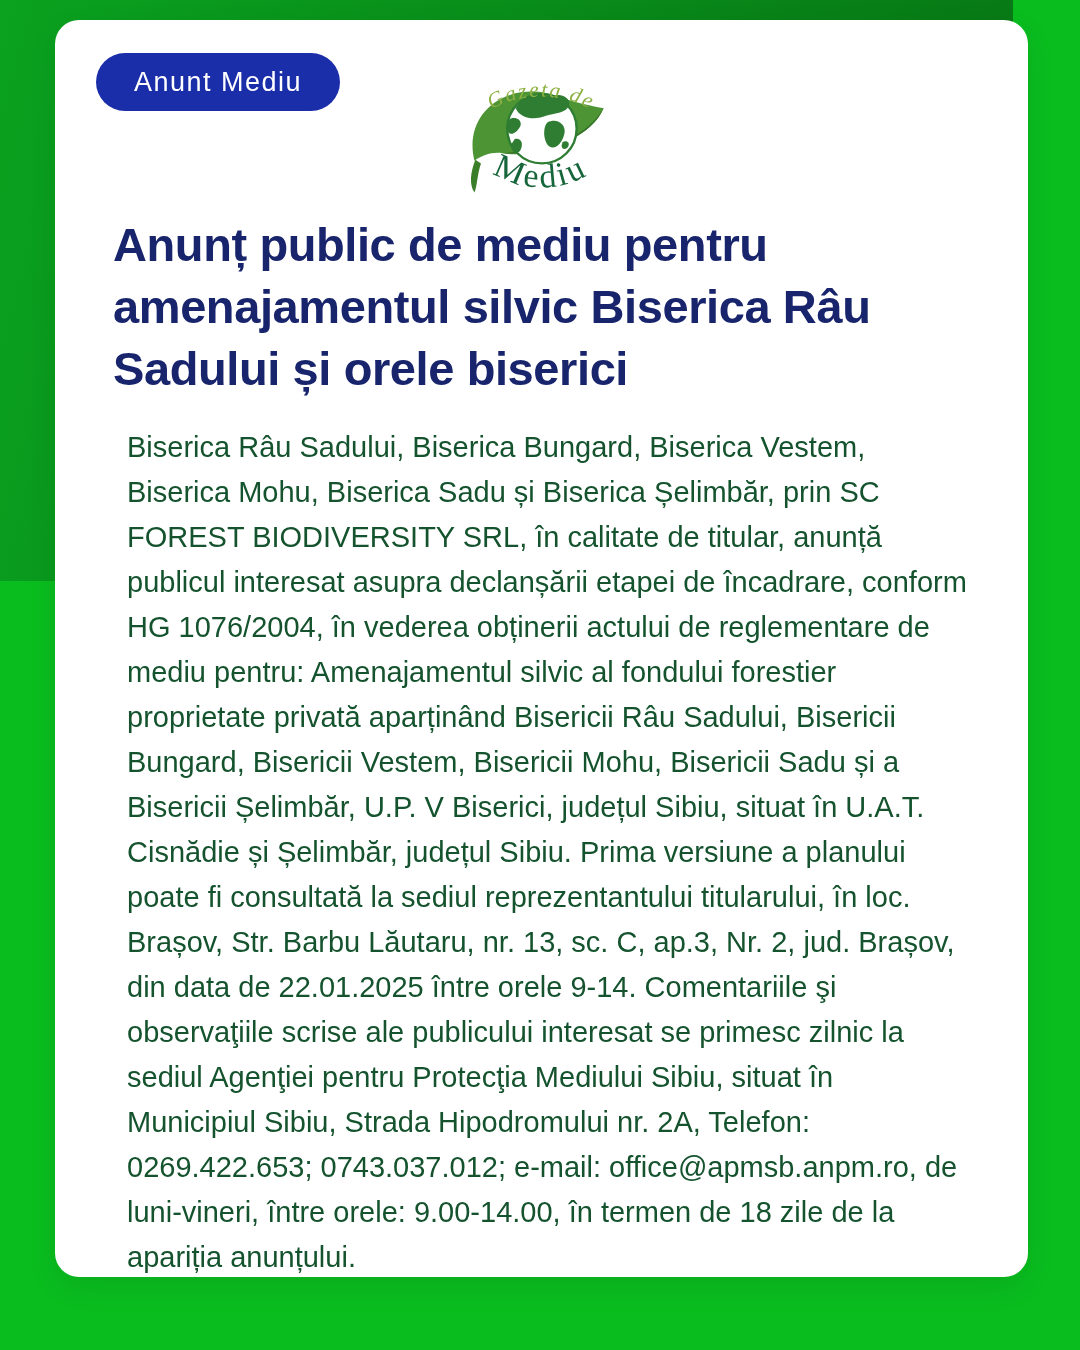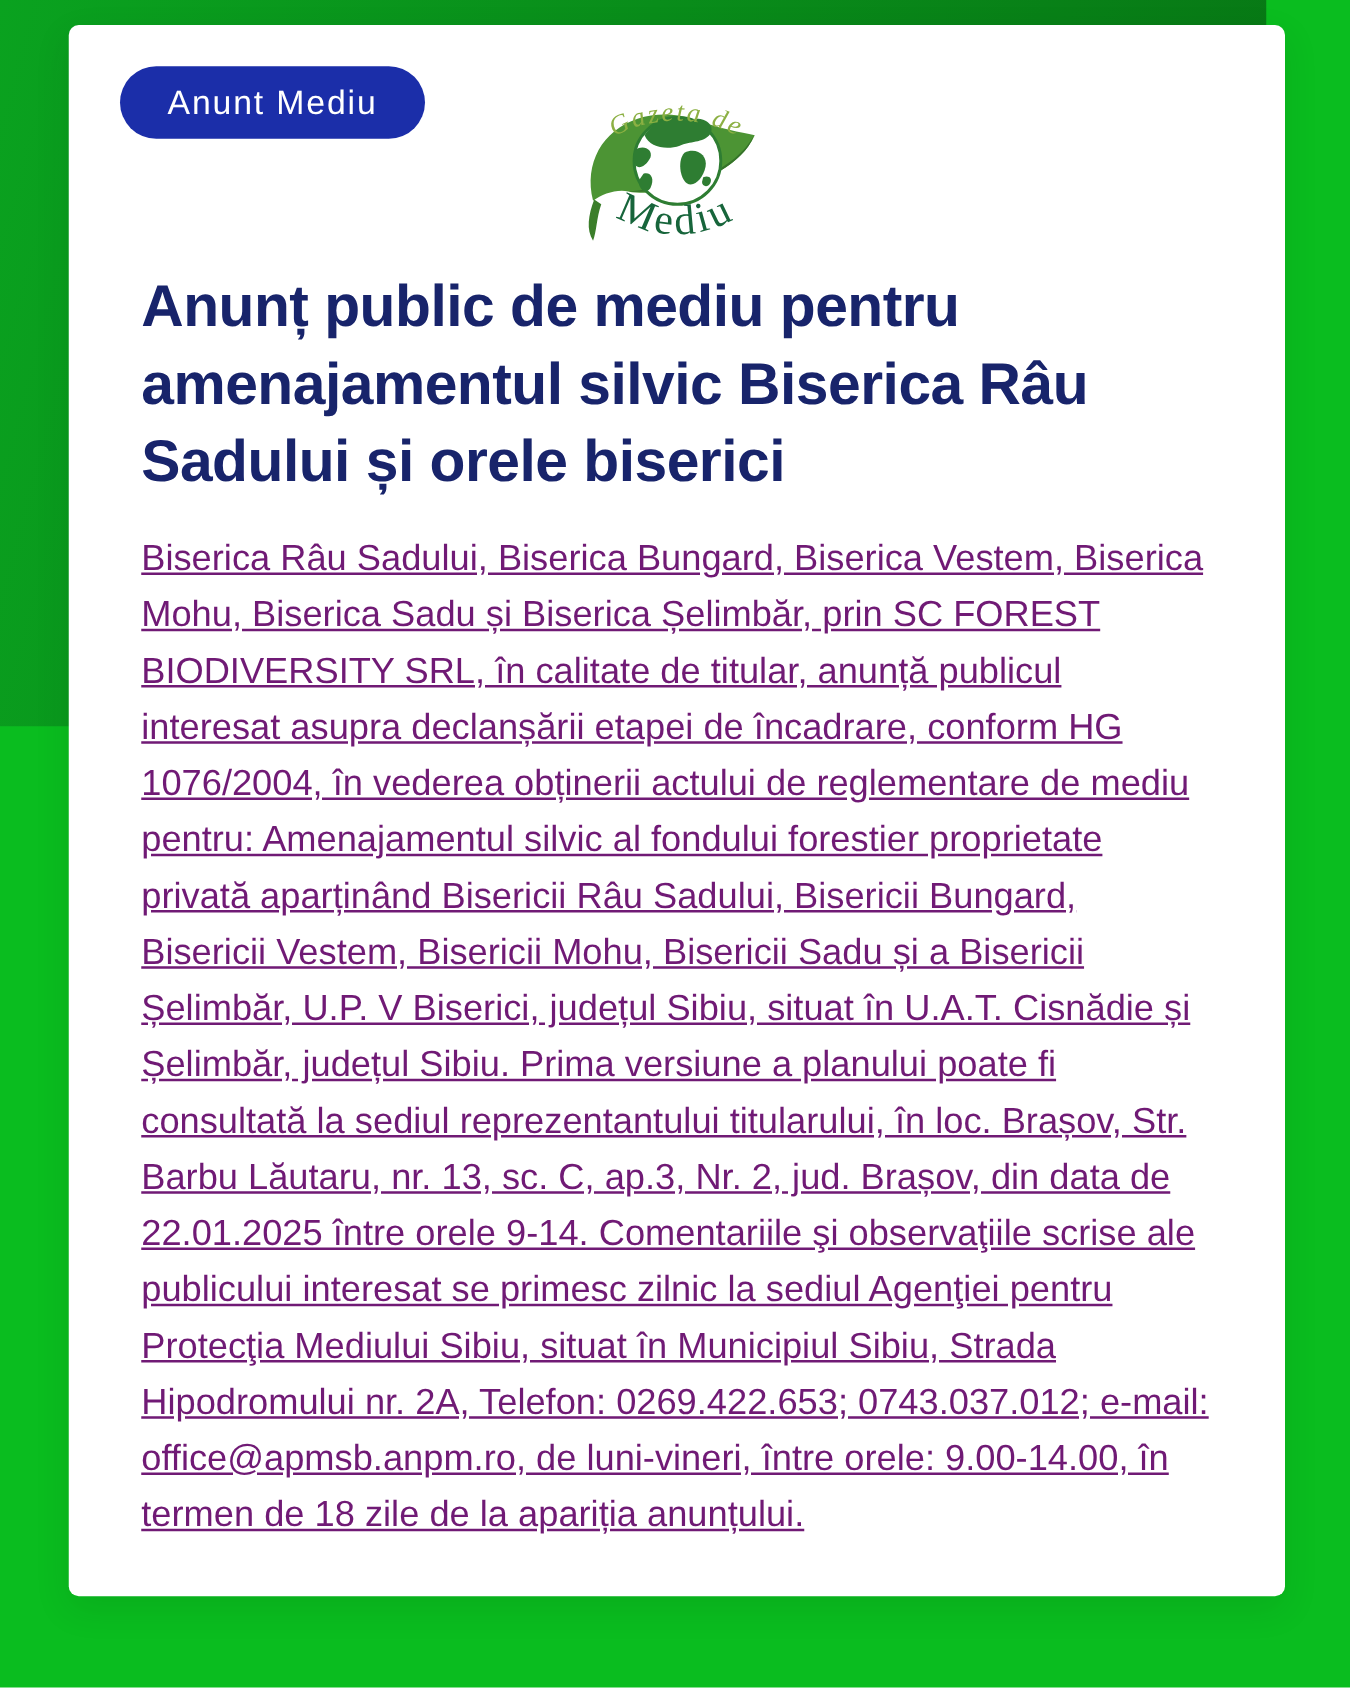--- a/index.html
+++ b/index.html
@@ -11,21 +11,21 @@
   }
   .bg-dark{
     position:absolute;left:0;top:0;
     width:1013px;height:581px;
     background:linear-gradient(105deg,#0AA21F 0%,#098D1A 45%,#077414 100%);
   }
   .card{
     position:absolute;left:55px;top:20px;
     width:973px;height:1257px;
     background:#FFFFFF;
-    border-radius:8px;
+    border-radius:24px;
     box-shadow:0 10px 28px rgba(0,40,8,0.10);
     overflow:hidden;
     box-sizing:border-box;
     padding:30px 60px 0 58px;
   }
   .header-row{
     position:relative;
     height:138px;
   }
   .badge{
@@ -63,26 +63,25 @@
   }
   h1.title{
     margin:26px 0 0 0;
     font-size:47px;
     line-height:62px;
     font-weight:700;
     letter-spacing:-0.4px;
     color:#18246B;
   }
   p.body-text{
-    margin:25px 0 0 0;
+    margin:25px 0 0 14px;
     font-size:29px;
     line-height:45px;
     letter-spacing:0;
-    color:#701a75;
-    text-decoration:underline;
+    color:#14532d;
   }
 </style>
 </head>
 <body>
 
 <div class="bg-dark"></div>
 
 <div class="card">
 
   <div class="header-row">

